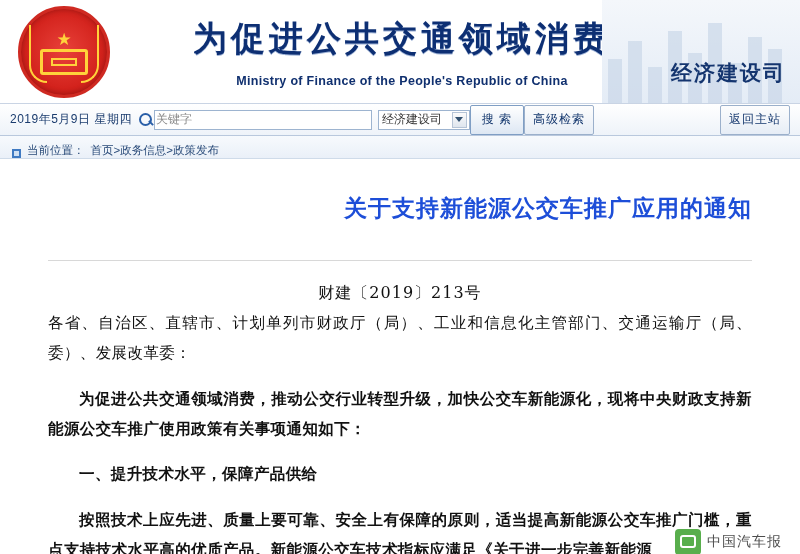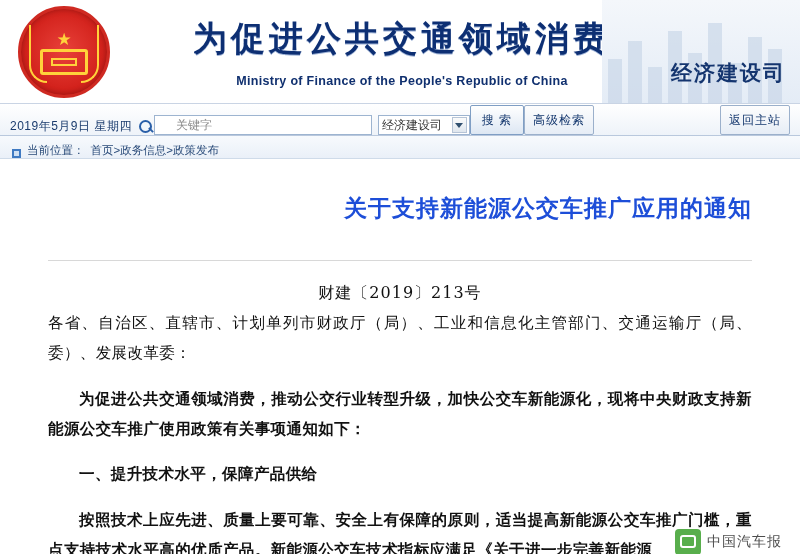--- a/index.html
+++ b/index.html
@@ -146,21 +146,21 @@
     letter-spacing: 2px;
     white-space: nowrap;
   }
 
   
   .searchbar {
     height: 32px;
     background: linear-gradient(180deg,#ffffff 0%, #eef3f9 100%);
     border-bottom: 1px solid #b9c8dd;
     display: flex;
-    align-items: flex-end;
+    align-items: center;
     padding: 0 10px;
     box-sizing: border-box;
     gap: 0;
     font-size: 12px;
     color: #24456f;
   }
   .date-text {
     white-space: nowrap;
     font-size: 12px;
     color: #1b3c6e;
@@ -189,21 +189,21 @@
     background: #2a5fa8;
     transform: rotate(45deg);
   }
   .search-input {
     width: 218px;
     height: 20px;
     border: 1px solid #9db4d0;
     background: #ffffff;
     font-size: 12px;
     color: #8a8a8a;
-    padding: 0 21px;
+    padding: 0 1px;
     box-sizing: border-box;
     font-family: "Liberation Sans", sans-serif;
   }
   .select-box {
     width: 92px;
     height: 20px;
     border: 1px solid #9db4d0;
     background: #ffffff;
     font-size: 12px;
     color: #333;

